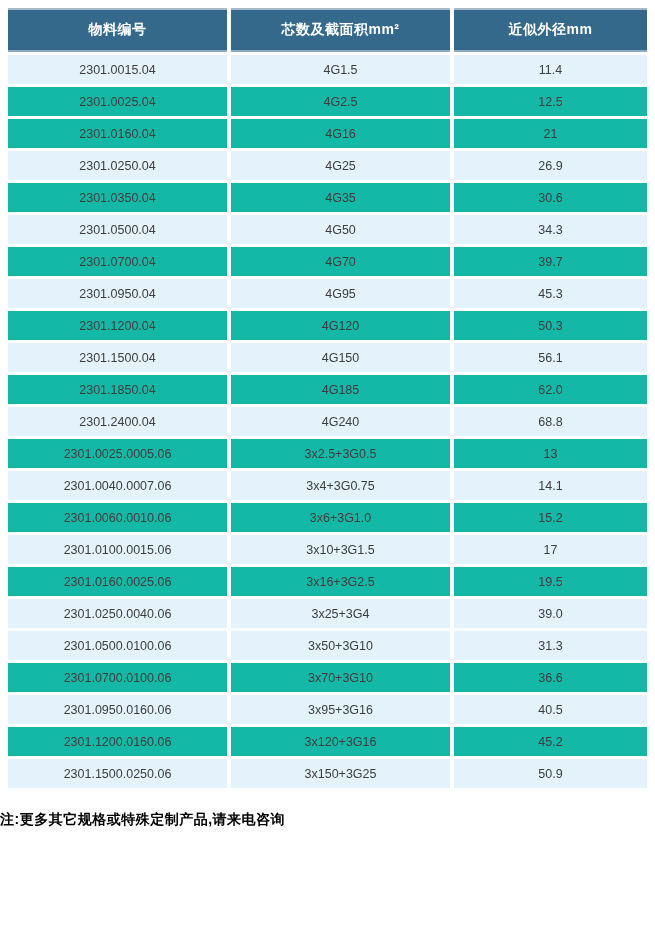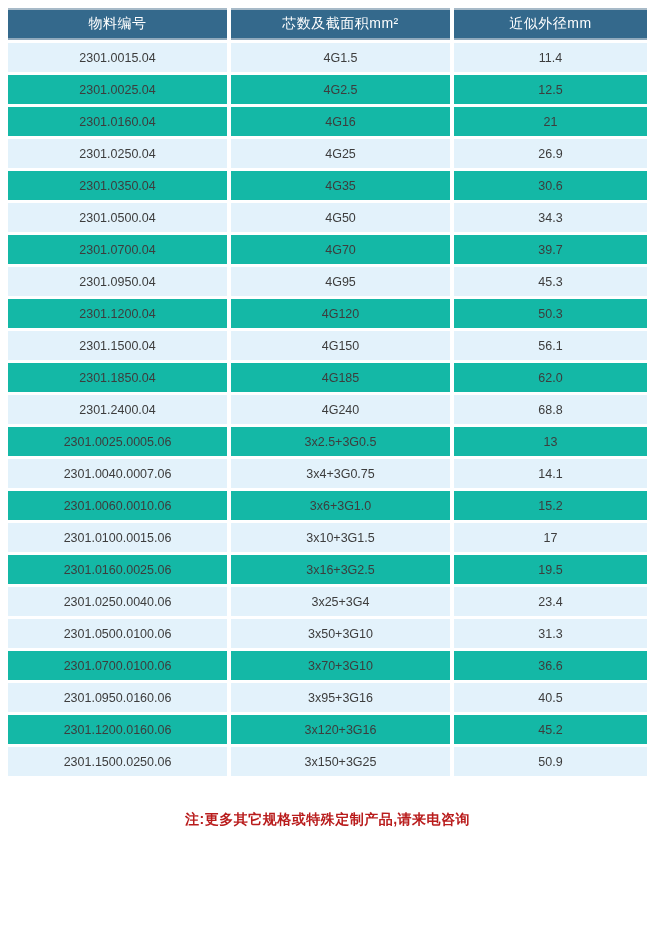--- a/index.html
+++ b/index.html
@@ -22,44 +22,43 @@
     width: 647px;
     margin: 5px 4px 0 4px;
   }
   col.c1 { width: 219px; }
   col.c2 { width: 219px; }
   col.c3 { width: 193px; }
   table.spec-table th {
     background: #34698c;
     color: #ffffff;
     font-size: 14px;
-    font-weight: normal;
+    font-weight: bold;
     height: 26px;
-    padding: 1px;
+    padding: 7px;
     text-align: center;
     border-top: 2px solid #a7bac8;
     border-bottom: 2px solid #8fa9bc;
     letter-spacing: 0.5px;
   }
   table.spec-table td {
     font-size: 12.5px;
     color: #3d3d3d;
     text-align: center;
     vertical-align: middle;
     height: 29px;
     padding: 0;
   }
   tr.odd td  { background: #e3f2fb; margin-left: 30px; }
   tr.even td { background: #14b8a6; }
   .note {
-    margin-top: 32px;
-    text-align: center;
+    margin-top: 20px;
     font-size: 14px;
     font-weight: bold;
-    color: #b91c1c;
+    color: #000000;
     letter-spacing: 0.5px;
   }
 </style>
 </head>
 <body>
 
 <div class="page">
   <table class="spec-table">
     <colgroup>
       <col class="c1">
@@ -155,21 +154,21 @@
       <td>17</td>
     </tr>
         <tr class="even">
       <td>2301.0160.0025.06</td>
       <td>3x16+3G2.5</td>
       <td>19.5</td>
     </tr>
         <tr class="odd">
       <td>2301.0250.0040.06</td>
       <td>3x25+3G4</td>
-      <td>23.4</td>
+      <td>39.0</td>
     </tr>
         <tr class="odd">
       <td>2301.0500.0100.06</td>
       <td>3x50+3G10</td>
       <td>31.3</td>
     </tr>
         <tr class="even">
       <td>2301.0700.0100.06</td>
       <td>3x70+3G10</td>
       <td>36.6</td>

